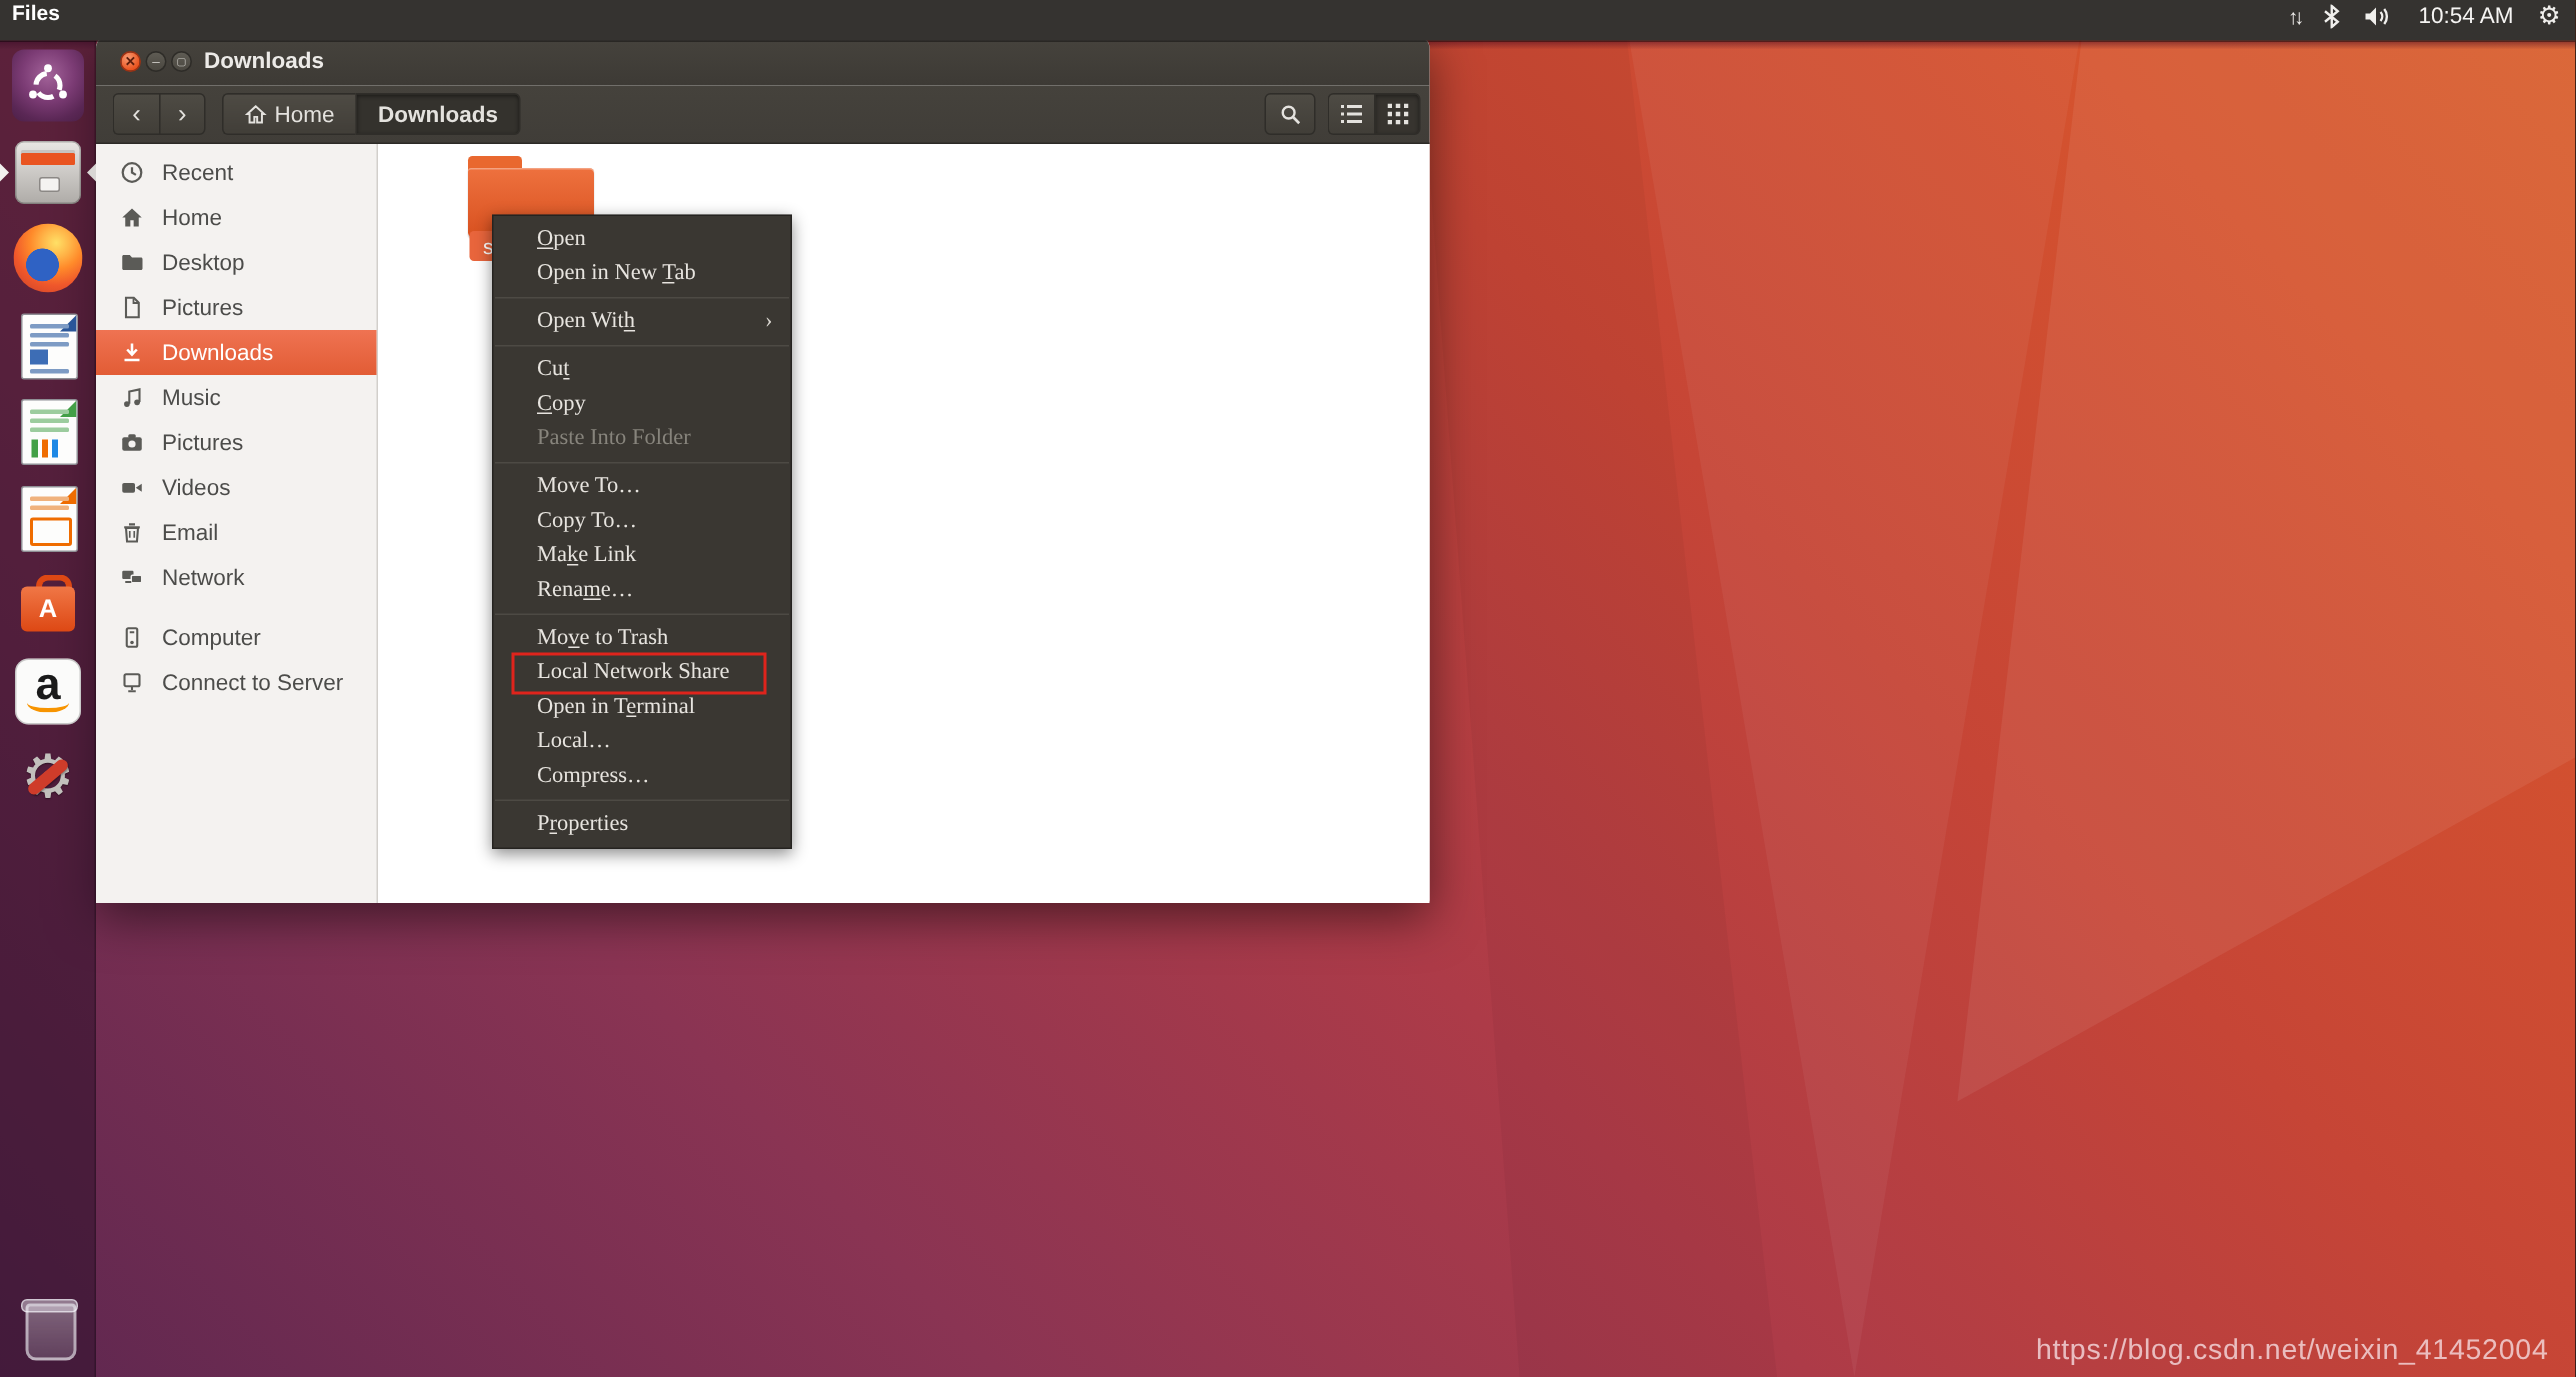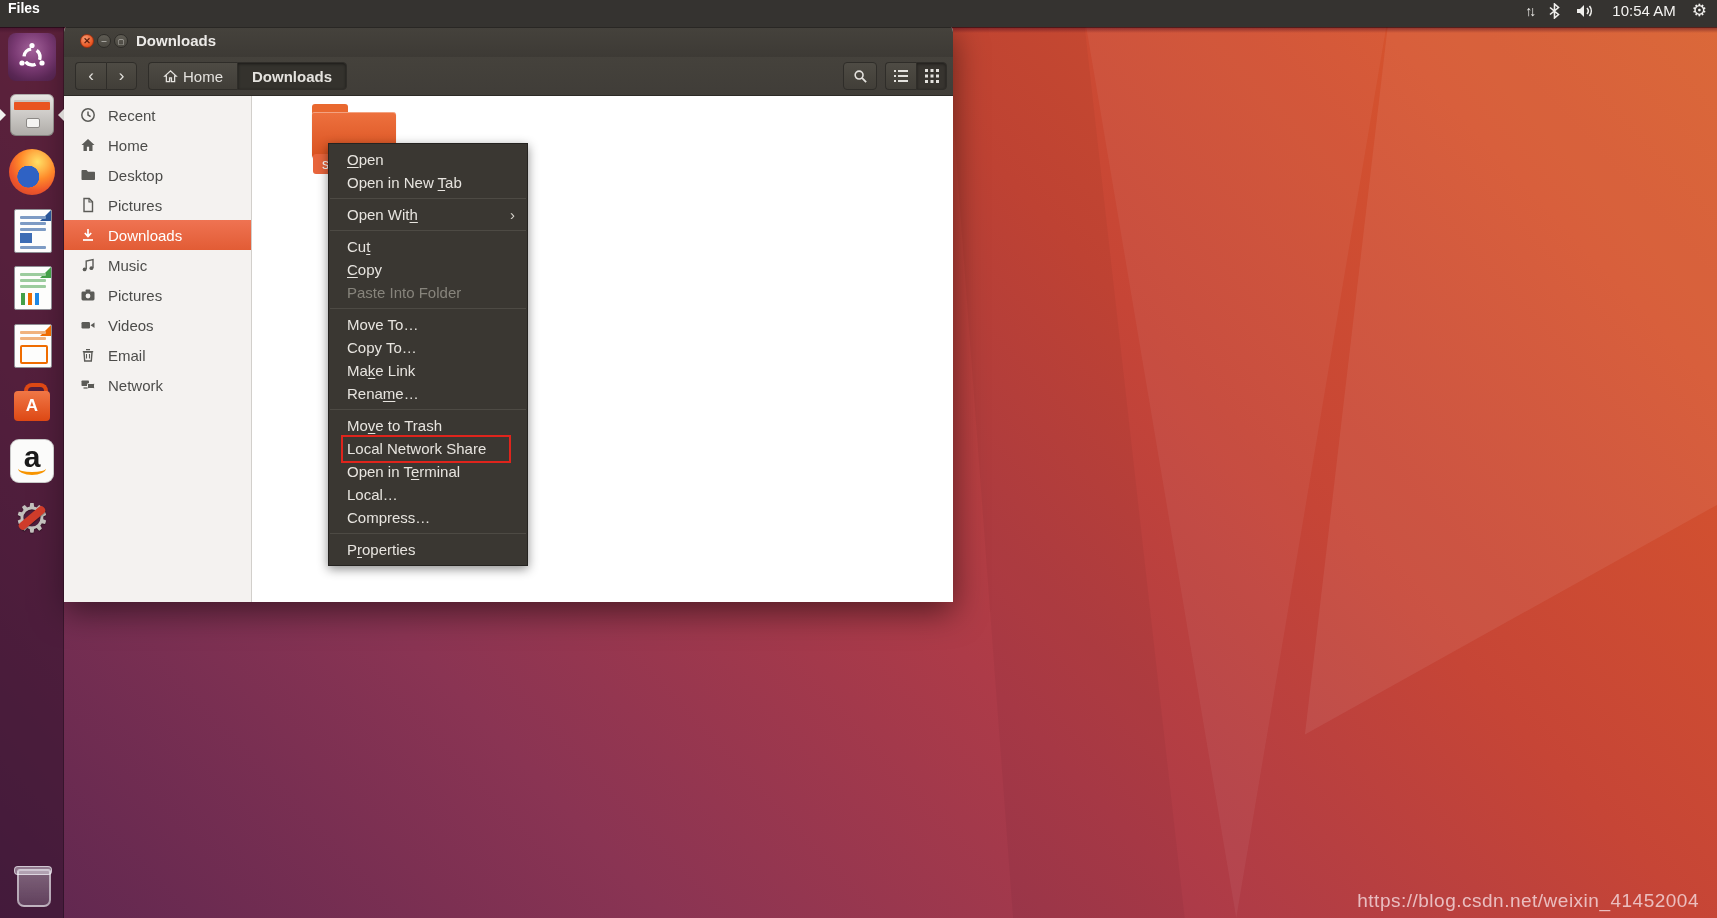--- a/index.html
+++ b/index.html
@@ -124,21 +124,21 @@
     padding:2px 9px;border-radius:3px;}
 
   
   .statusbar{position:absolute;right:0;bottom:0;width:267px;height:24px;background:#fff;
     border:1px solid #cdcac6;border-right:none;border-bottom:none;border-radius:6px 0 0 0;
     display:flex;align-items:center;justify-content:center;font-size:14px;color:#57554f;z-index:5;}
 
   
   .cmenu{position:absolute;left:264px;top:119px;width:200px;background:#3a3732;z-index:50;
     padding:4px 0;box-shadow:0 3px 10px rgba(0,0,0,.45);border:1px solid rgba(0,0,0,.35);box-sizing:border-box;}
-  .mitem{position:relative;height:23px;line-height:23px;padding-left:18px;font-size:15px;color:#e7e4df;white-space:nowrap;}
+  .mitem{position:relative;height:23px;line-height:23px;padding-left:29px;font-size:15px;color:#e7e4df;white-space:nowrap;font-family:Liberation Serif, serif;}
   .mitem u{text-decoration:underline;text-underline-offset:2px;}
   .mitem.disabled{color:#87847c;}
   .msep{height:1px;background:#4d4a44;margin:4px 1px;}
   .subarrow{position:absolute;right:12px;top:0;font-size:15px;color:#d6d3cd;}
   .annotation-box{position:absolute;left:12px;right:16px;top:-2px;bottom:-3px;border:2px solid #df241c;pointer-events:none;}
 </style>
 </head>
 <body>
 
 <div class="desktop">
@@ -398,20 +398,41 @@
         </div>
         <div class="srow">
           <span class="sicon">
             <svg width="16" height="16" viewBox="0 0 16 16">
               <rect x="1.5" y="3.5" width="7.5" height="5.5" rx=".8" fill="currentColor"></rect>
               <rect x="7.5" y="6.5" width="7" height="5" rx=".8" fill="currentColor" stroke="#f4f2f0" stroke-width="1"></rect>
               <path d="M3.5 11 h4" stroke="currentColor" stroke-width="1.3"></path>
             </svg>
           </span>
           <span>Network</span>
+        </div>
+      </div>
+      <div class="ssec2">
+        <div class="srow">
+          <span class="sicon">
+            <svg width="16" height="16" viewBox="0 0 16 16">
+              <rect x="4.5" y="1.8" width="7" height="12.4" rx="1" fill="none" stroke="currentColor" stroke-width="1.4"></rect>
+              <circle cx="8" cy="11.3" r="1.2" fill="currentColor"></circle>
+              <path d="M6.5 4.5 h3" stroke="currentColor" stroke-width="1.2"></path>
+            </svg>
+          </span>
+          <span>Computer</span>
+        </div>
+        <div class="srow">
+          <span class="sicon">
+            <svg width="16" height="16" viewBox="0 0 16 16">
+              <rect x="3" y="2.5" width="10" height="8" rx="1" fill="none" stroke="currentColor" stroke-width="1.4"></rect>
+              <path d="M8 10.5 v2.5 M5.5 13.8 h5" stroke="currentColor" stroke-width="1.4"></path>
+            </svg>
+          </span>
+          <span>Connect to Server</span>
         </div>
       </div>
     </div>
 
   <div class="content">
     <div class="folder-icon">
       <div class="tab"></div>
       <div class="body"></div>
     </div>
     <div class="folder-label">share</div>

